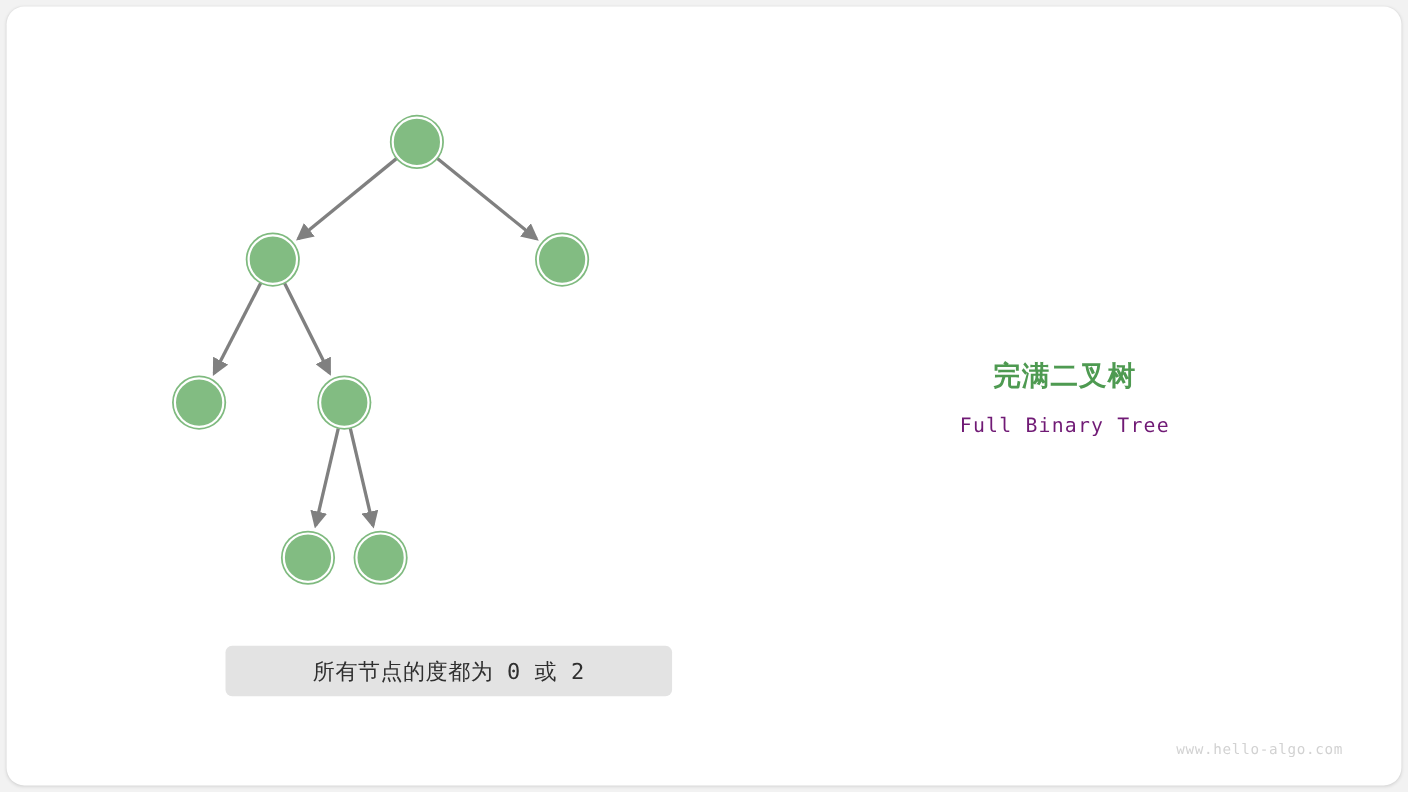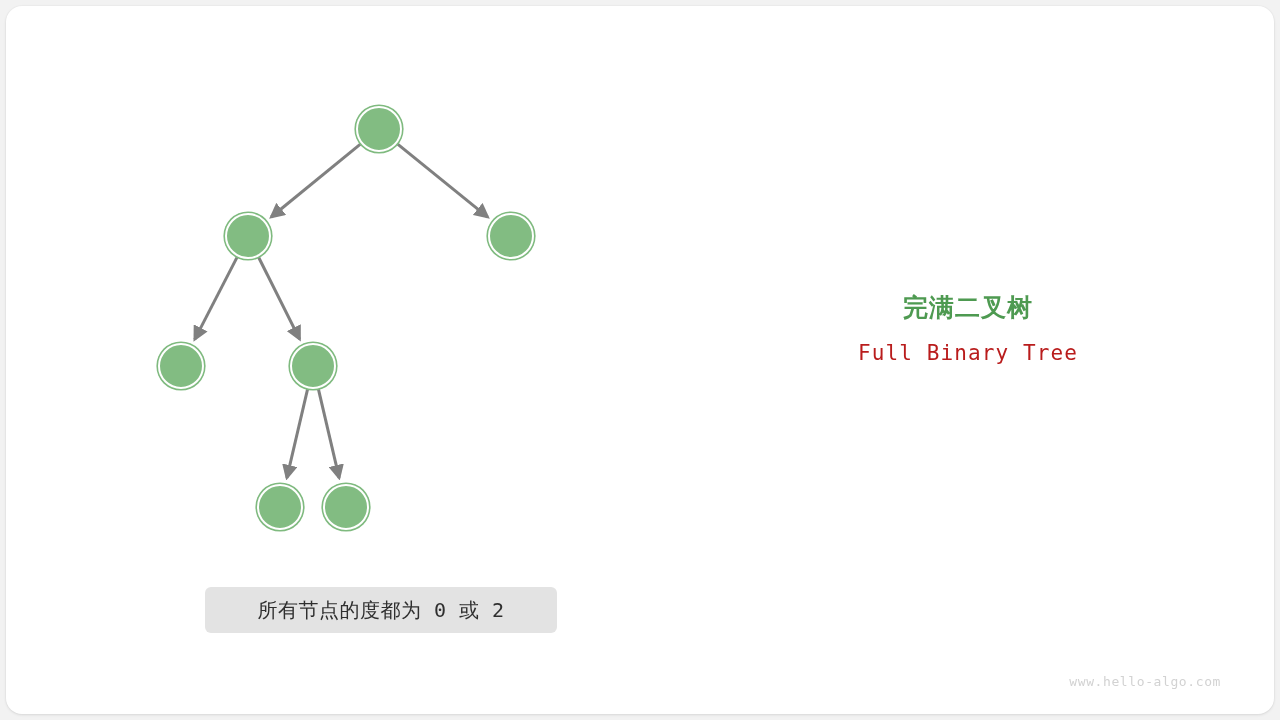--- a/index.html
+++ b/index.html
@@ -56,42 +56,43 @@
 
   
   #label-block {
     position: absolute;
     left: 768px;
     top: 292px;
     width: 400px;
     text-align: center;
   }
   #title-cn {
-    font-family: Liberation Sans, sans-serif;
+    font-family: Liberation Serif, serif;
     font-size: 25px;
     font-weight: bold;
     color: #4e9a51;
     letter-spacing: 1px;
     line-height: 1.2;
+    margin-top: 36px;
   }
   #title-en {
     margin-top: 19px;
     font-family: "DejaVu Sans Mono", monospace;
-    font-size: 21px;
-    color: #b91c1c;
+    font-size: 18px;
+    color: #701a75;
     letter-spacing: 1.1px;
     text-align: center;
   }
 
   
   #caption-chip {
     position: absolute;
     left: 205px;
     top: 587px;
-    width: 352px;
+    width: 406px;
     height: 46px;
     background: #e3e3e3;
     border-radius: 6px;
     display: flex;
     align-items: center;
     justify-content: center;
     box-sizing: border-box;
   }
   #caption-text {
     font-family: "DejaVu Sans Mono", monospace;

